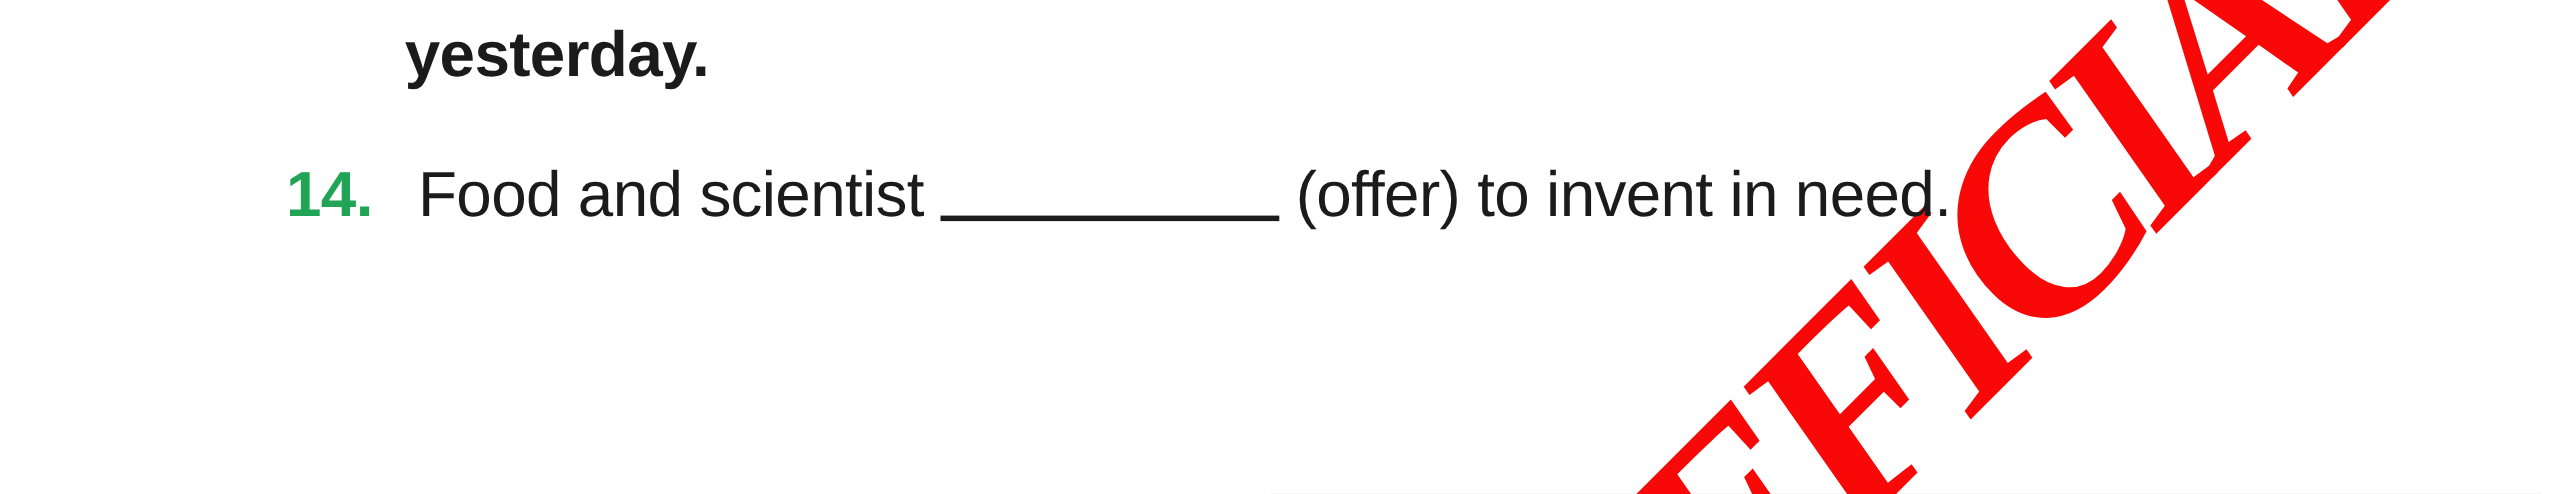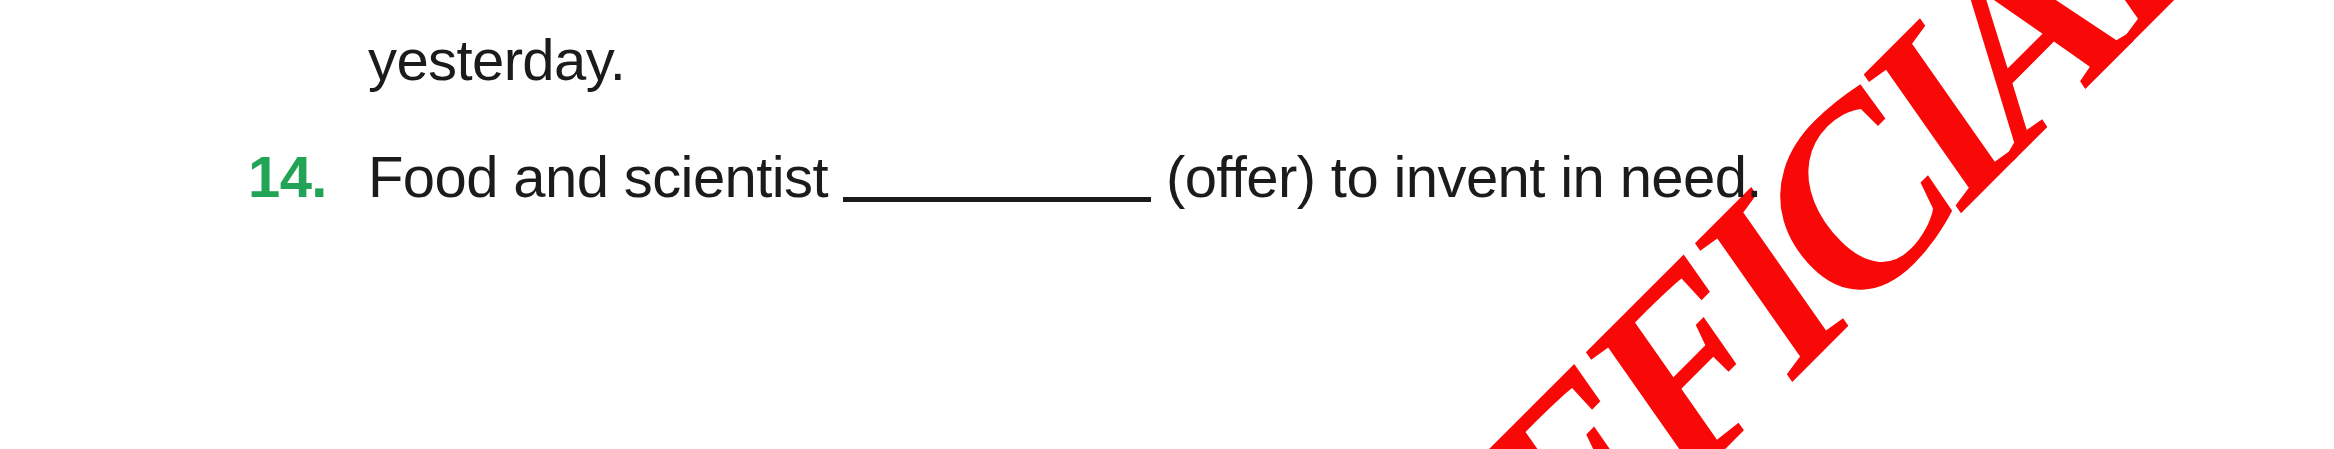--- a/index.html
+++ b/index.html
@@ -20,29 +20,30 @@
     color:var(--text-black);
   }
   .textline{
     position:absolute;
     font-size:58px;
     line-height:58px;
     letter-spacing:-0.6px;
     white-space:nowrap;
     z-index:2;
   }
-  .continuation{ left:368px; top:31px; }
+  .continuation{ left:368px; top:21px;font-weight:bold; }
   .item{ left:248px; }
   .item-14{ top:148px; }
   .item-15{ top:286px; }
   .item .num{
     display:inline-block;
     width:120px;
     font-weight:700;
     color:var(--number-green);
+    margin-left:12px;
   }
   .blank{
     display:inline-block;
     height:1px;
     border-bottom:5px solid var(--text-black);
     margin:0 15px;
     position:relative;
     top:5px;
   }
   .watermark{

